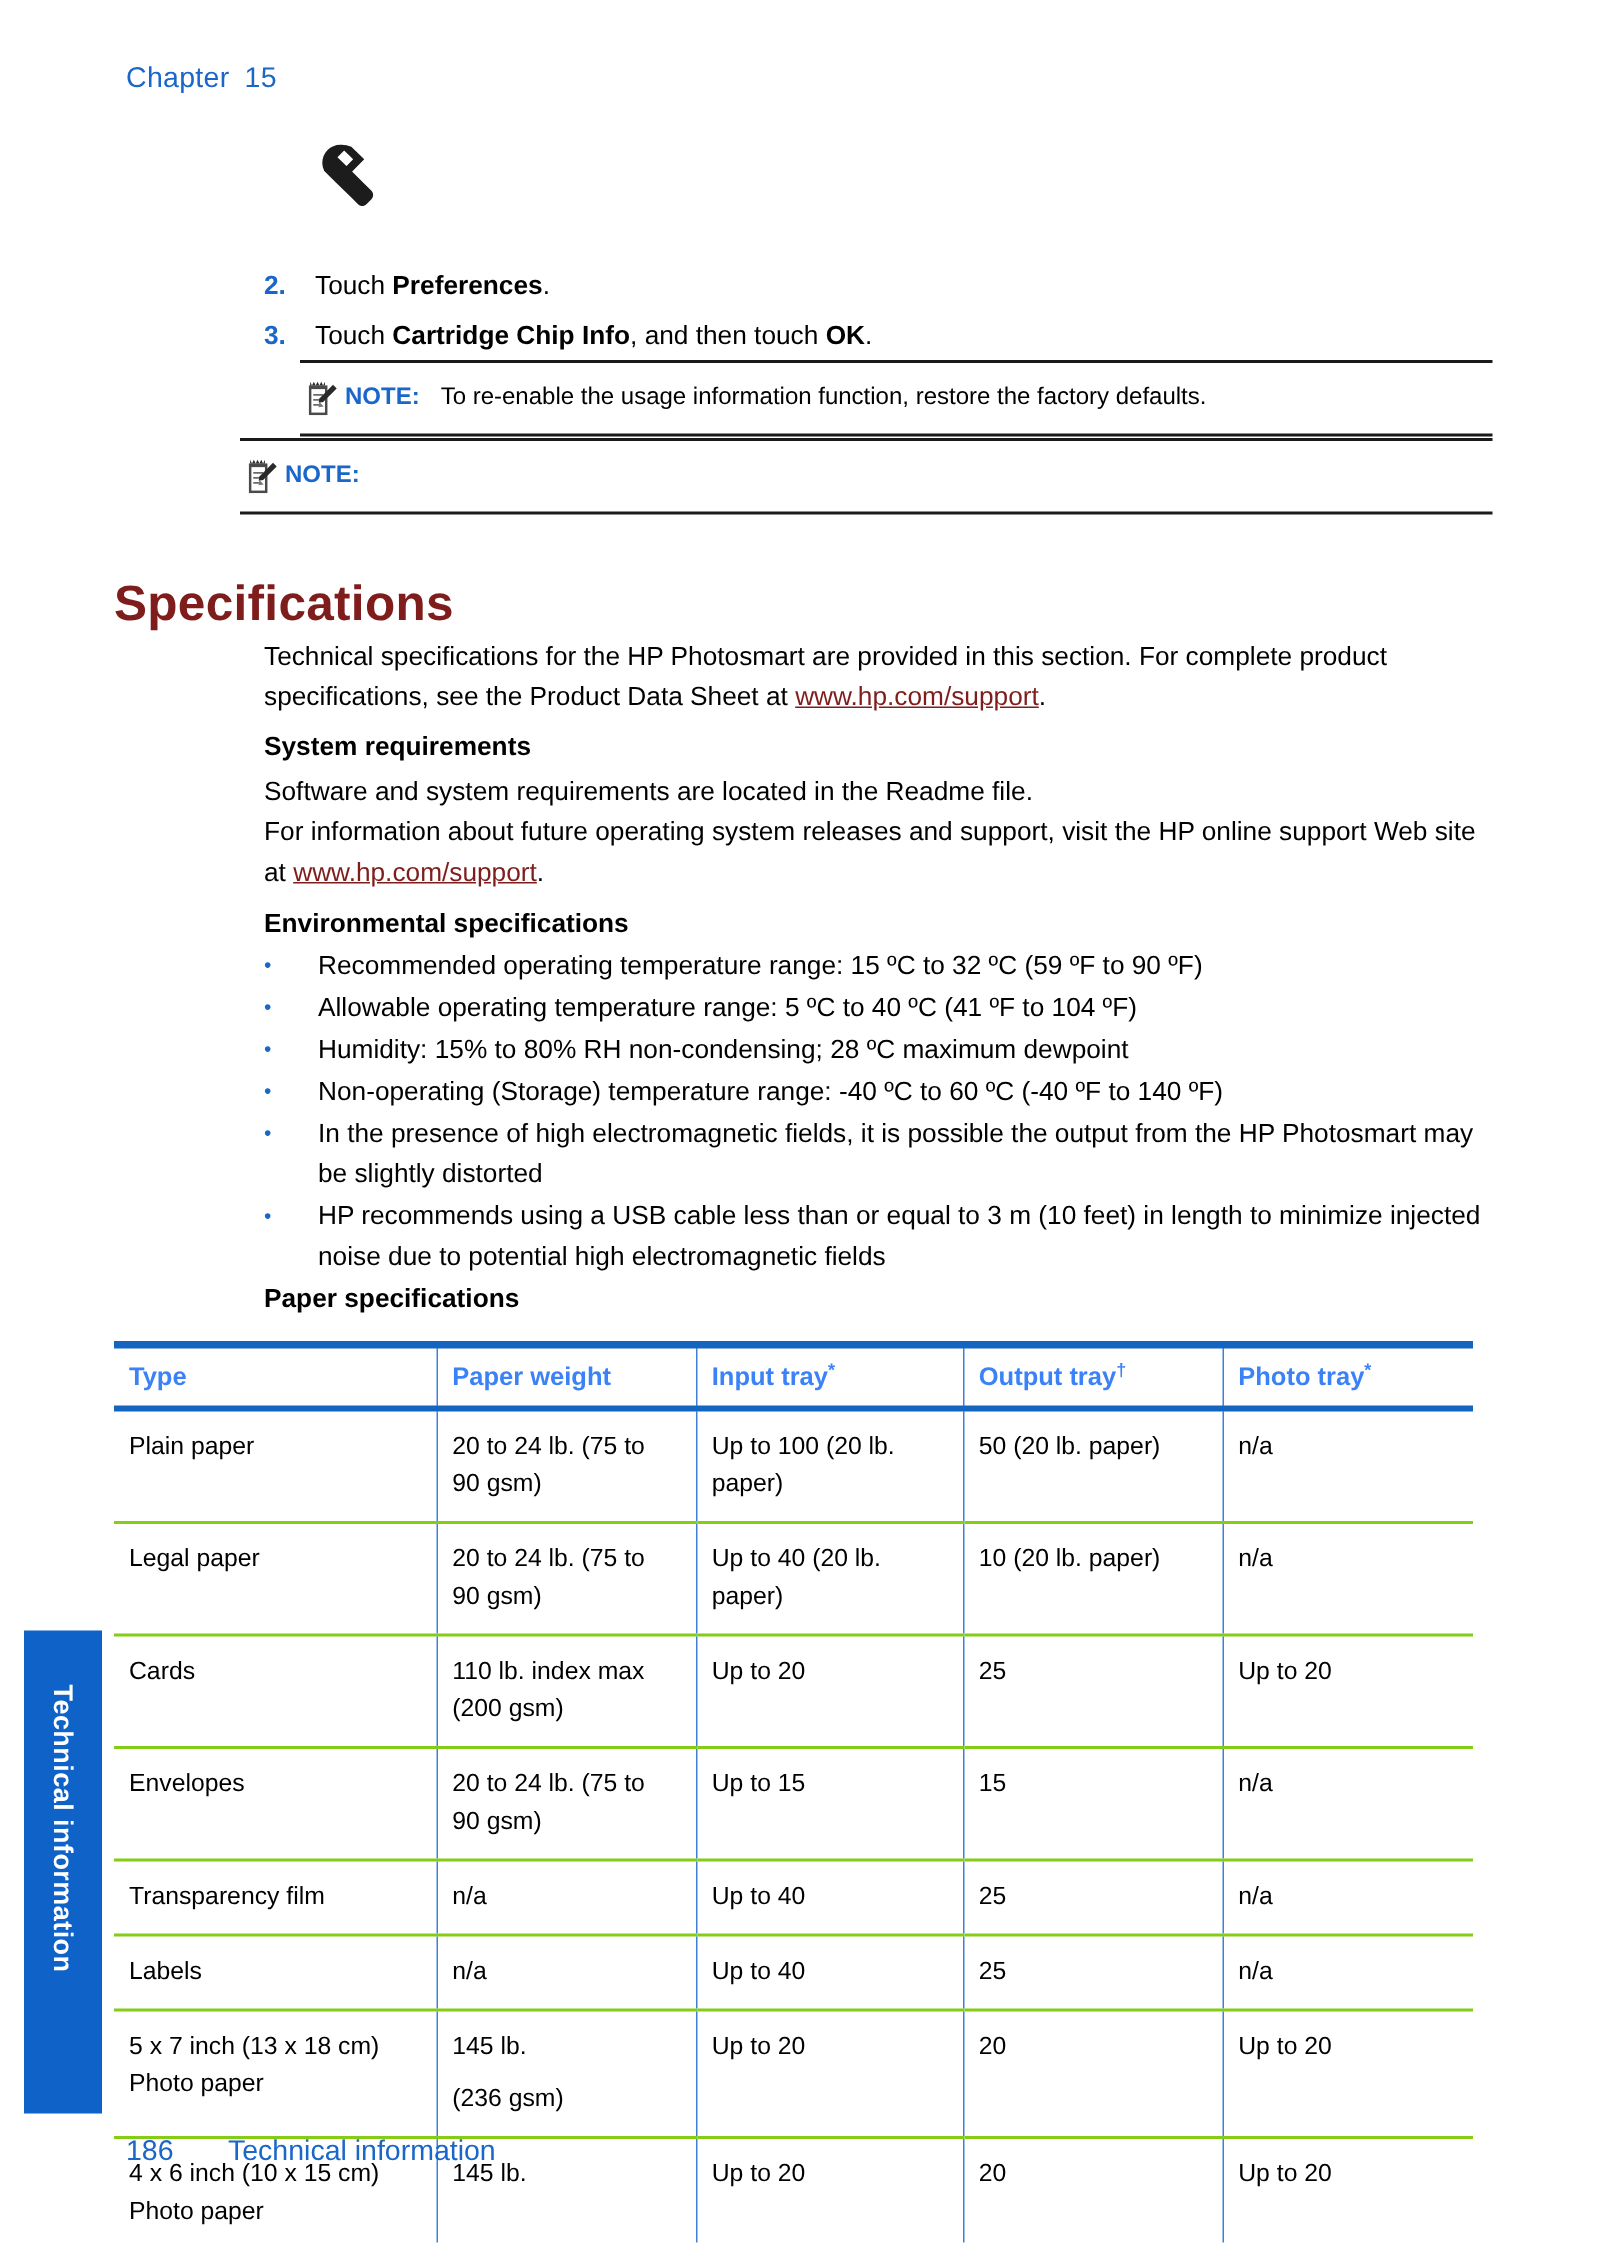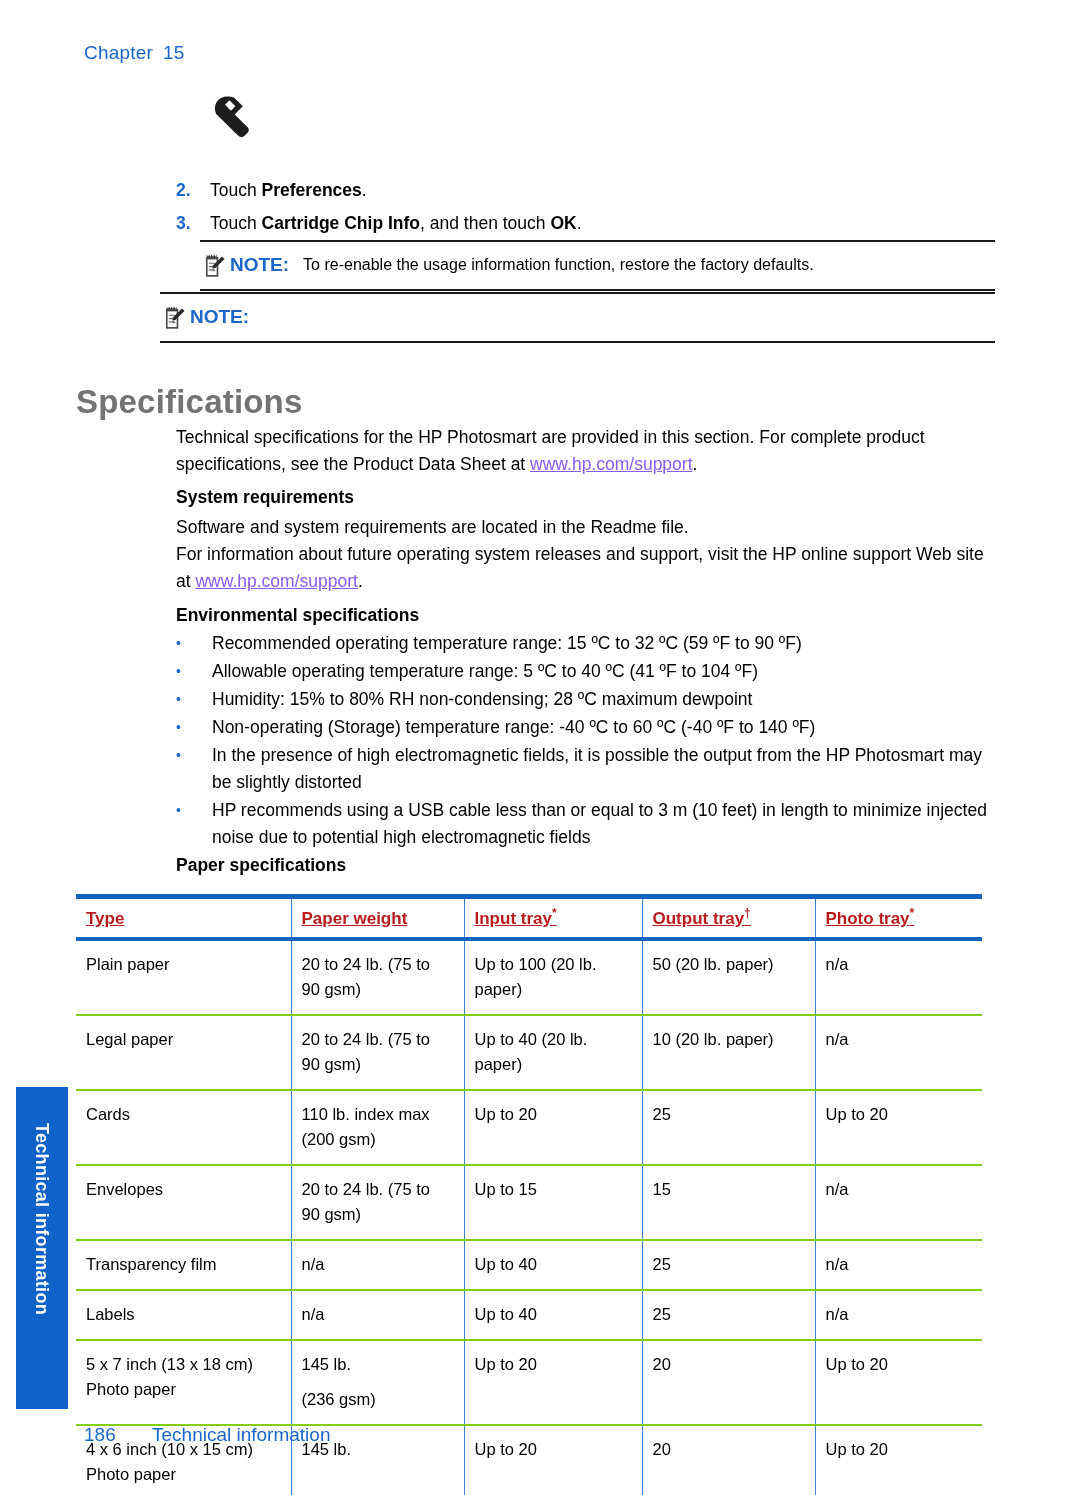--- a/index.html
+++ b/index.html
@@ -78,21 +78,21 @@
   }
   .note-icon {
     flex: 0 0 30px;
     width: 26px;
     height: 28px;
     margin-top: 1px;
   }
   .note-label {
     color: #1a66c9;
     font-weight: bold;
-    font-size: 19px;
+    font-size: 16px;
     flex: 0 0 auto;
     margin-right: 14px;
     line-height: 27px;
   }
   .note-body {
     font-size: 16px;
     line-height: 27px;
     flex: 1 1 auto;
   }
 
@@ -100,40 +100,40 @@
   #note-1 { left: 200px; top: 240px; width: 795px; }
   #note-2 { left: 160px; top: 292px; width: 835px; }
 
   
   .spec-title {
     position: absolute;
     left: 76px;
     top: 383px;
     font-size: 33px;
     font-weight: bold;
-    color: #737373;
+    color: #7f1d1d;
     letter-spacing: 0.2px;
   }
 
   
   .body-block {
     position: absolute;
     left: 176px;
     width: 818px;
     font-size: 17.5px;
     line-height: 27px;
   }
   .sub-head {
     position: absolute;
     left: 176px;
     font-size: 17.5px;
     font-weight: bold;
   }
   a.doclink {
-    color: #8b5cf6;
+    color: #7f1d1d;
     text-decoration: underline;
   }
 
   #intro-para { top: 424px; }
   #sysreq-head { top: 487px; }
   #sysreq-p1   { top: 514px; }
   #sysreq-p2   { top: 541px; }
   #env-head    { top: 605px; }
 
   
@@ -164,28 +164,27 @@
   .spec-table {
     position: absolute;
     left: 76px;
     top: 894px;
     width: 906px;
     border-collapse: collapse;
     font-size: 16.5px;
     table-layout: fixed;
   }
   .spec-table th {
-    color: #b91c1c;
+    color: #3b82f6;
     font-weight: bold;
     text-align: left;
     font-size: 17px;
     padding: 7px 8px 8px 10px;
     vertical-align: top;
     border-right: 1.5px solid #3d82d6;
-    text-decoration: underline;
   }
   .spec-table th:last-child { border-right: none; }
   .spec-table thead tr {
     border-top: 5px solid #1365c0;
     border-bottom: 4px solid #1365c0;
   }
   .spec-table td {
     padding: 11px 8px 12px 10px;
     vertical-align: top;
     line-height: 25px;

